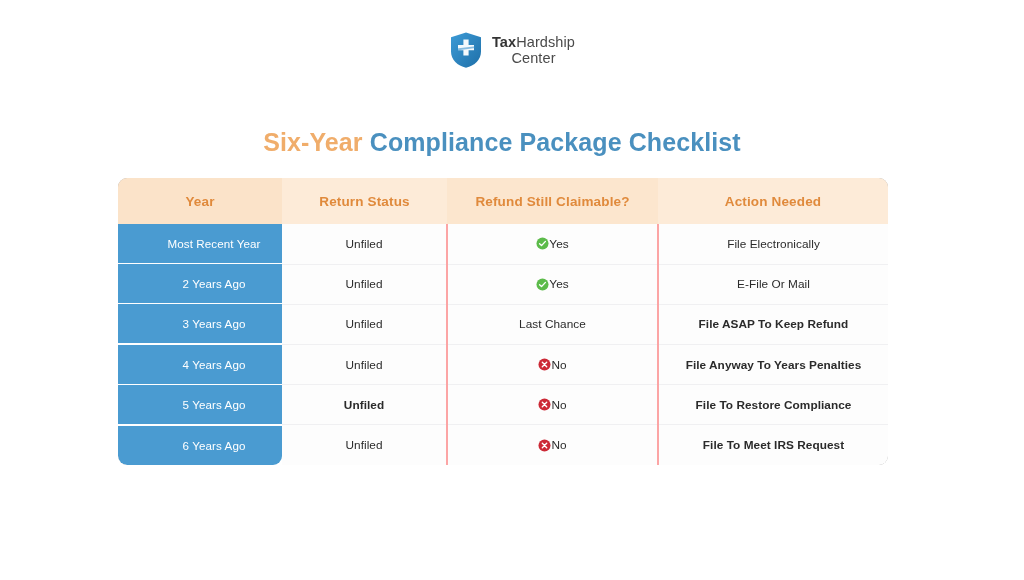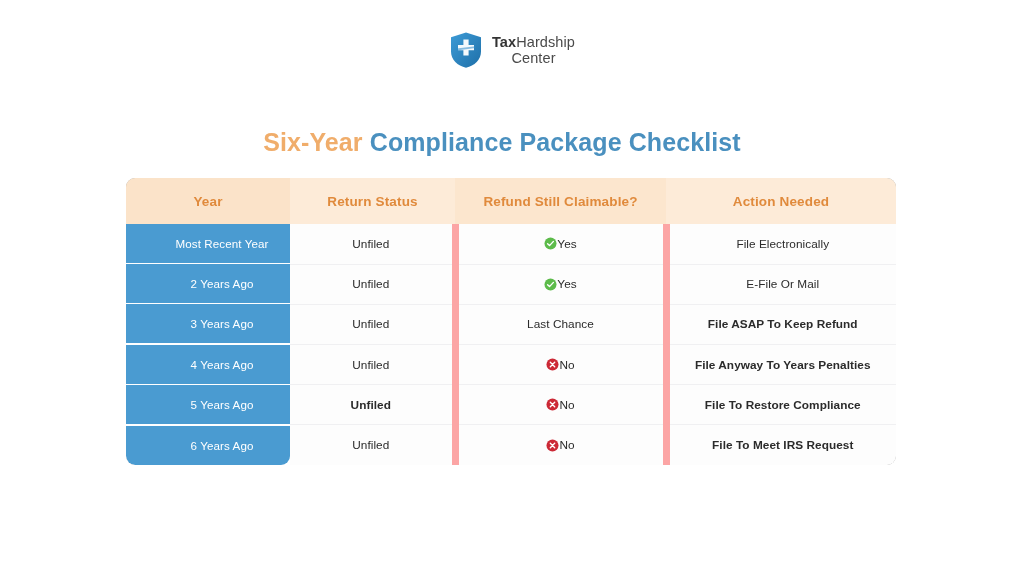--- a/index.html
+++ b/index.html
@@ -61,21 +61,21 @@
     font-weight: bold;
     letter-spacing: 0.1px;
     white-space: nowrap;
   }
   .title .accent { color: #F0AD6B; }
   .title .main   { color: #4A90BF; }
 
   
   .table-wrap {
     position: absolute;
-    left: 126px;
+    left: 118px;
     top: 178px;
     width: 770px;
     border-radius: 9px;
     overflow: hidden;
     background: #a3a3a3;
   }
 
   .tbl {
     width: 770px;
     border-collapse: collapse;
@@ -106,21 +106,21 @@
 
   
   .tbl tbody tr { height: 40.2px; }
 
   .tbl tbody td {
     font-size: 11.8px;
     color: #2b2b2b;
     text-align: center;
     vertical-align: middle;
     background: #fdfdfd;
-    border-right: 7px solid #fca5a5;
+    border-right: 2px solid #fca5a5;
     border-bottom: 1px solid #f0f0f2;
     letter-spacing: 0.05px;
   }
   .tbl tbody tr:last-child td { border-bottom: none; }
   .tbl tbody td.cell-action { border-right: none; }
 
   
   .tbl tbody td.cell-year {
     background: #ffffff;
     padding: 0;

